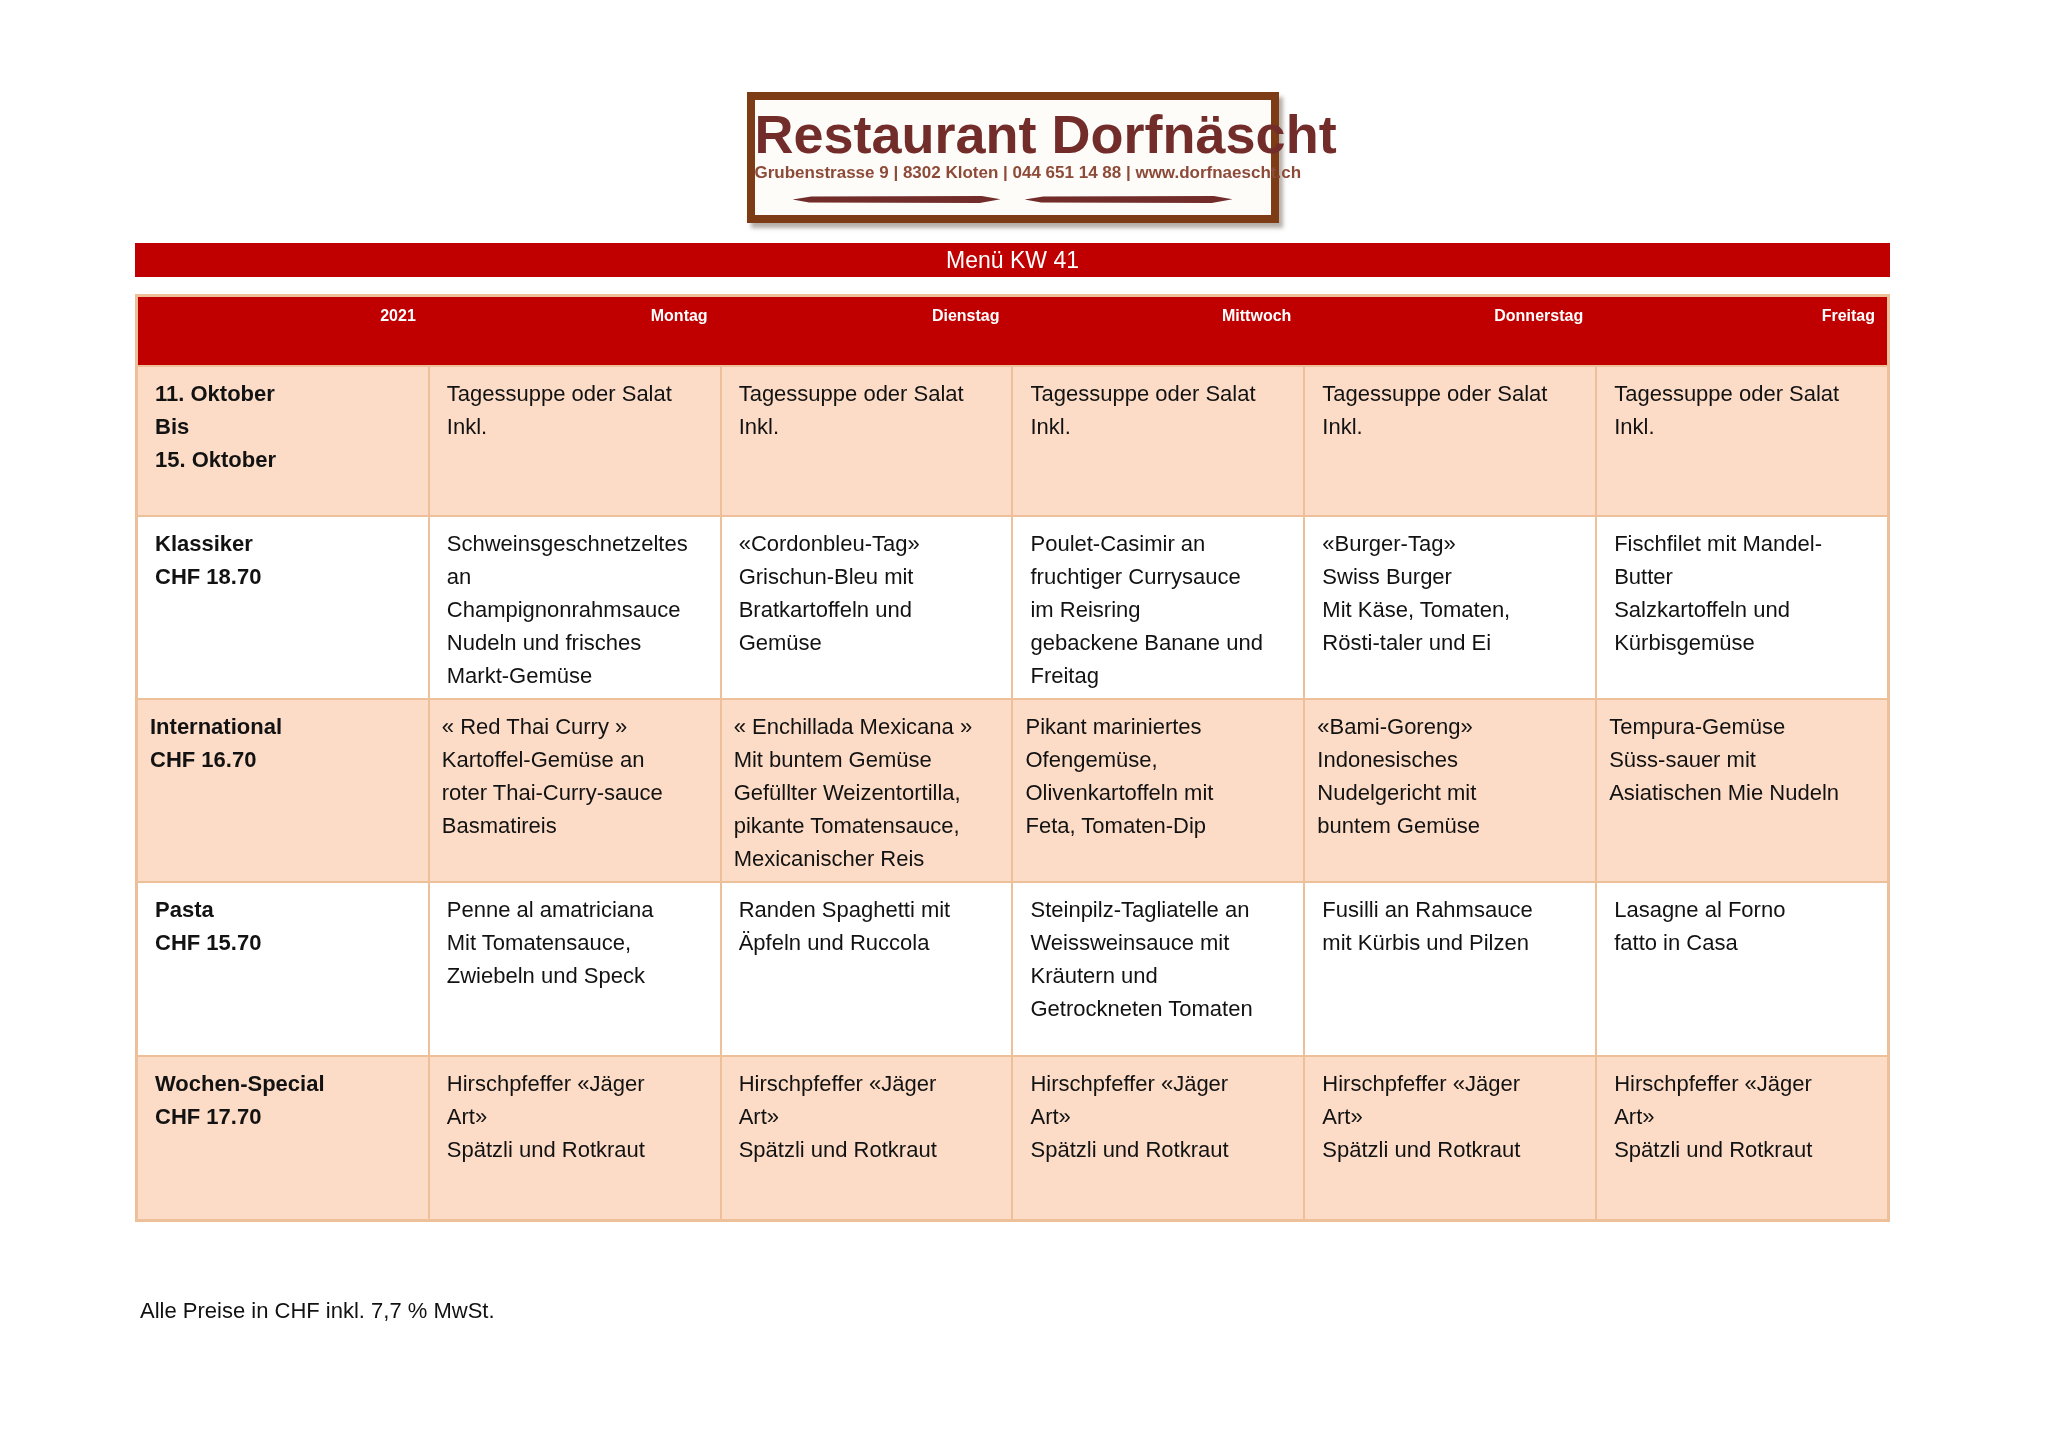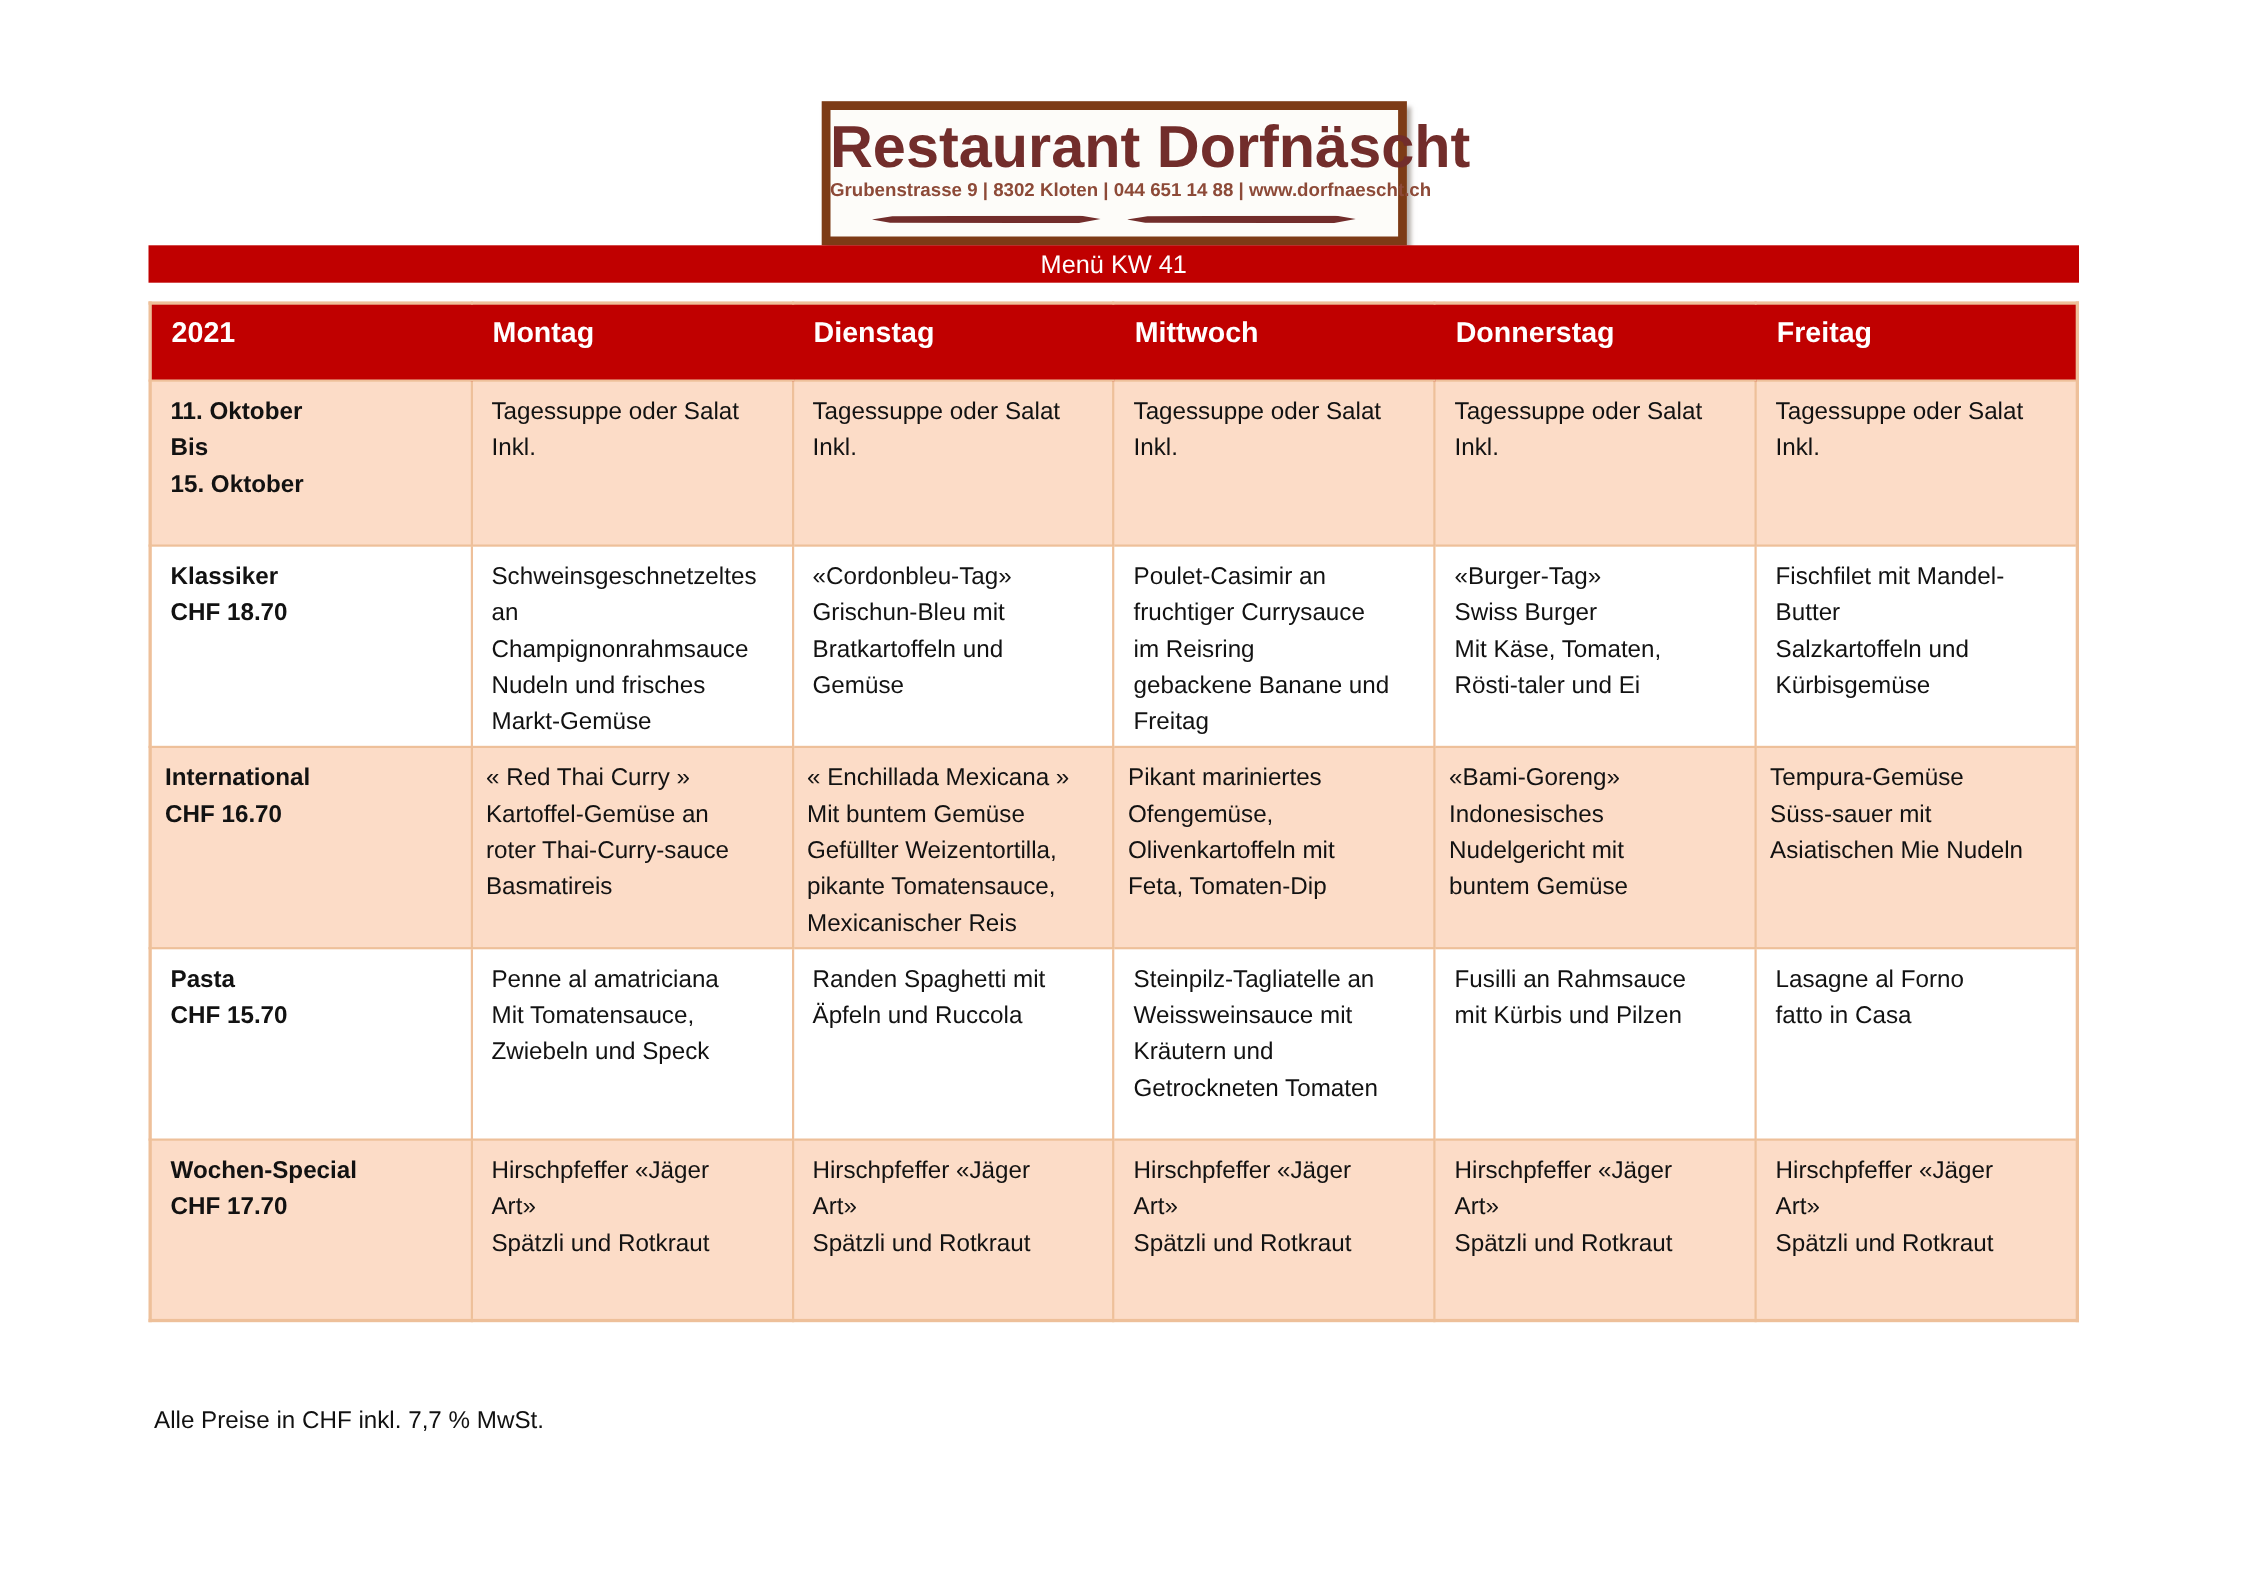--- a/index.html
+++ b/index.html
@@ -53,44 +53,44 @@
   .stroke {
     display: block;
     width: 208px;
     height: 7px;
     background: var(--logo-maroon, #722d2b);
     clip-path: polygon(0 50%, 9% 8%, 91% 0, 100% 45%, 90% 100%, 8% 92%);
   }
 
   
   .banner {
-    margin-top: 0;
+    margin-top: 20px;
     height: 34px;
     line-height: 34px;
     background: var(--accent-red, #c00000);
     color: #ffffff;
     font-size: 23px;
     text-align: center;
   }
 
   
   table.menu-table {
     margin-top: 17px;
     width: 100%;
     table-layout: fixed;
     border-collapse: collapse;
     border: 3px solid var(--border-tan, #eec09a);
   }
   table.menu-table th {
     width: 16.6667%;
     background: var(--accent-red, #c00000);
     color: #ffffff;
-    font-size: 26px;
+    font-size: 16px;
     font-weight: bold;
-    text-align: left;
+    text-align: right;
     vertical-align: top;
     padding: 10px 12px 0 18px;
     height: 58px;
     border-left: 2px solid var(--accent-red, #c00000);
     border-right: 2px solid var(--accent-red, #c00000);
     border-bottom: 2px solid var(--border-tan, #eec09a);
   }
   table.menu-table td {
     border: 2px solid var(--border-tan, #eec09a);
     background: #ffffff;

